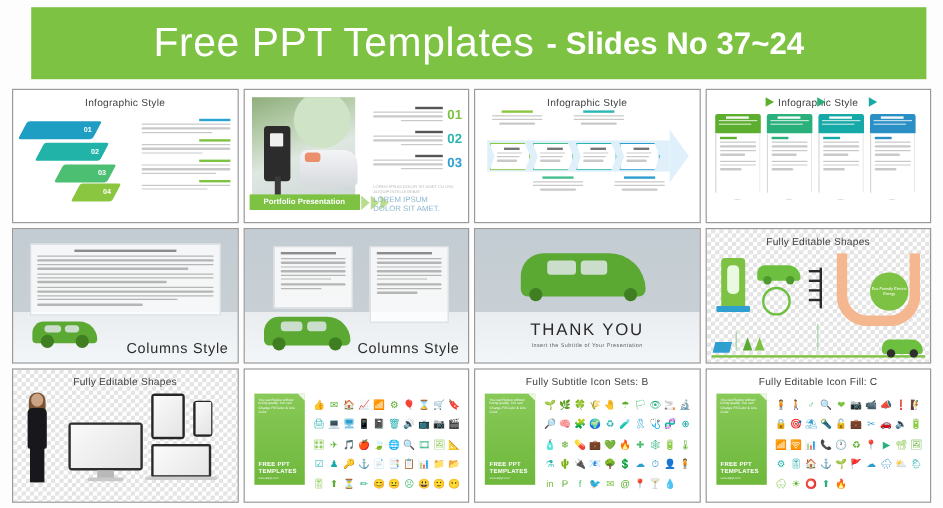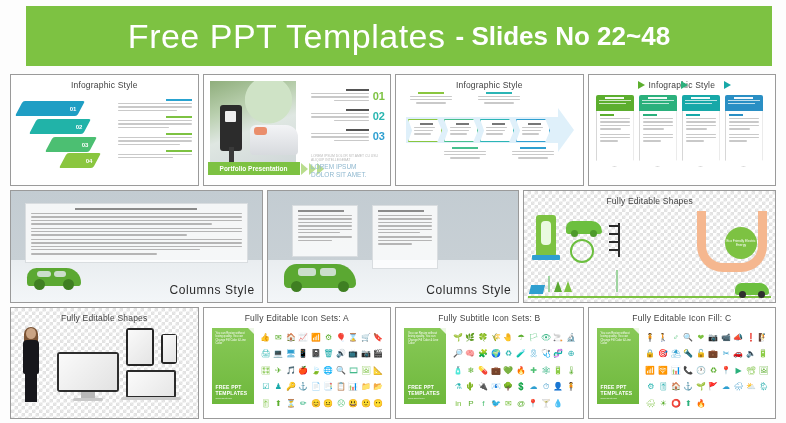--- a/index.html
+++ b/index.html
@@ -252,21 +252,21 @@
   }
   .iconsgrid span{font-size:8px;line-height:1;}
 </style>
 </head>
 <body>
 
 <div class="page">
 
   <div class="banner">
     <span class="big">Free PPT Templates</span>
-    <span class="small">- Slides No 22~48</span>
+    <span class="small">- Slides No 37~24</span>
   </div>
 
   <div class="grid">
 
     <div class="row">
 
       <div class="slide s1">
         <div class="stitle">Infographic Style</div>
         <div class="ribwrap">
           <div class="rib r1">
@@ -541,20 +541,28 @@
             <div class="ln"></div>
             <div class="ln" style="width:64%"></div>
         </div>
         <div class="grasscar" style="left:16px;bottom:14px;width:72px;height:24px;">
           <div class="carwin" style="left:14px;top:4px;width:18px;height:8px;"></div>
           <div class="carwin" style="left:36px;top:4px;width:16px;height:8px;"></div>
         </div>
         <div class="colstitle">Columns  Style</div>
       </div>
 
+      <div class="slide photoslide s7">
+        <div class="grasscar" style="left:38px;top:20px;width:104px;height:36px;border-radius:20px 32px 6px 6px;">
+          <div class="carwin" style="left:22px;top:6px;width:24px;height:12px;"></div>
+          <div class="carwin" style="left:50px;top:6px;width:22px;height:12px;"></div>
+        </div>
+        <div class="ty">THANK YOU</div>
+        <div class="tysub">Insert the Subtitle of Your Presentation</div>
+      </div>
 
       <div class="slide checker s8">
         <div class="stitle">Fully Editable Shapes</div>
         <div class="station"></div>
         <div class="stbase"></div>
         <div class="ecar"></div>
         <div class="ring"></div>
         <div class="plug">
             <i style="top:2px"></i>
             <i style="top:10px"></i>
@@ -595,21 +603,20 @@
         <div class="phone">
             <i></i>
           </div>
         <div class="lap">
             <i></i>
           </div>
         <div class="lapbase"></div>
       </div>
 
       <div class="slide s10">
-        <div class="stitle">Fully Editable Icon Sets: A</div>
         <div class="iconcard">
           <div class="fold"></div>
           <div class="micro">You can Resize without losing quality. You can Change Fill Color &amp; Line Color</div>
           <div>
             <div class="ttl">FREE PPT TEMPLATES</div>
             <div class="url">www.allppt.com</div>
           </div>
         </div>
         <div class="iconsgrid">
             <span style="color: rgb(125, 194, 66);">👍</span>

